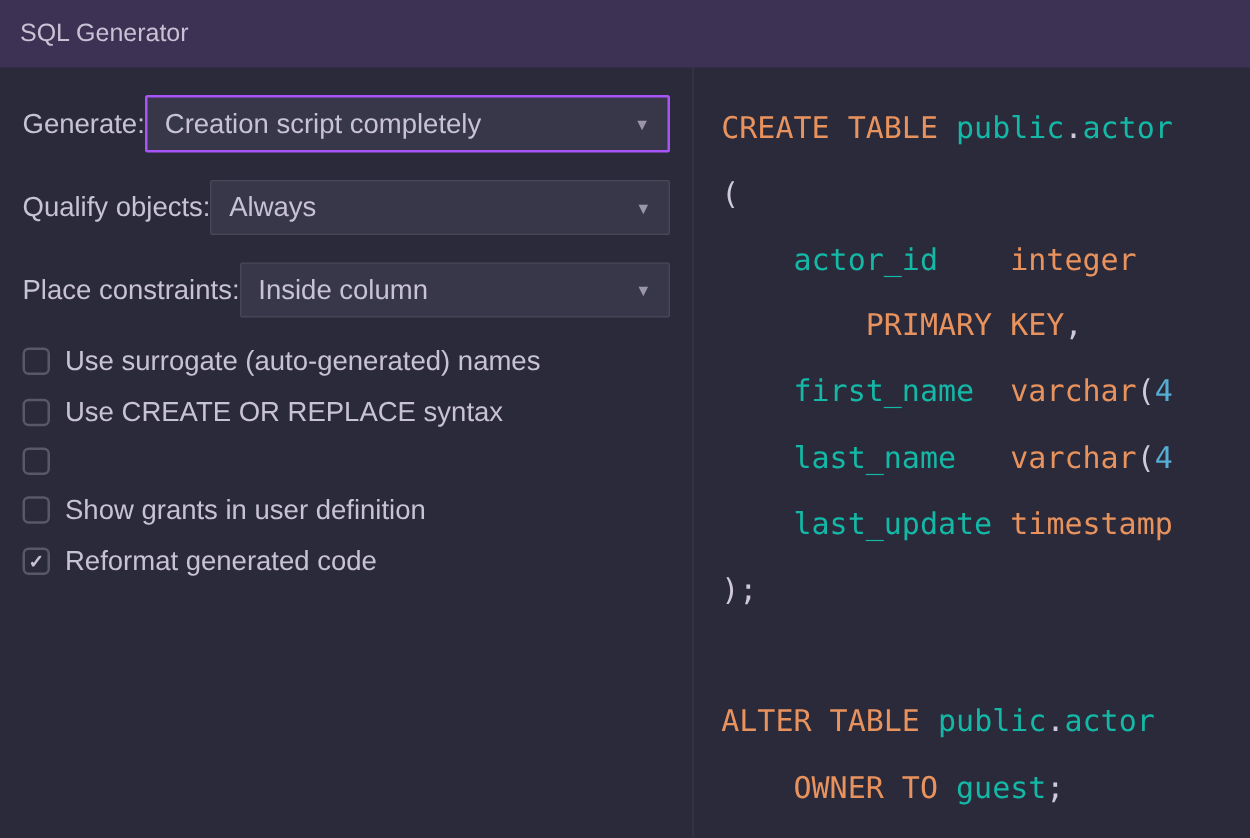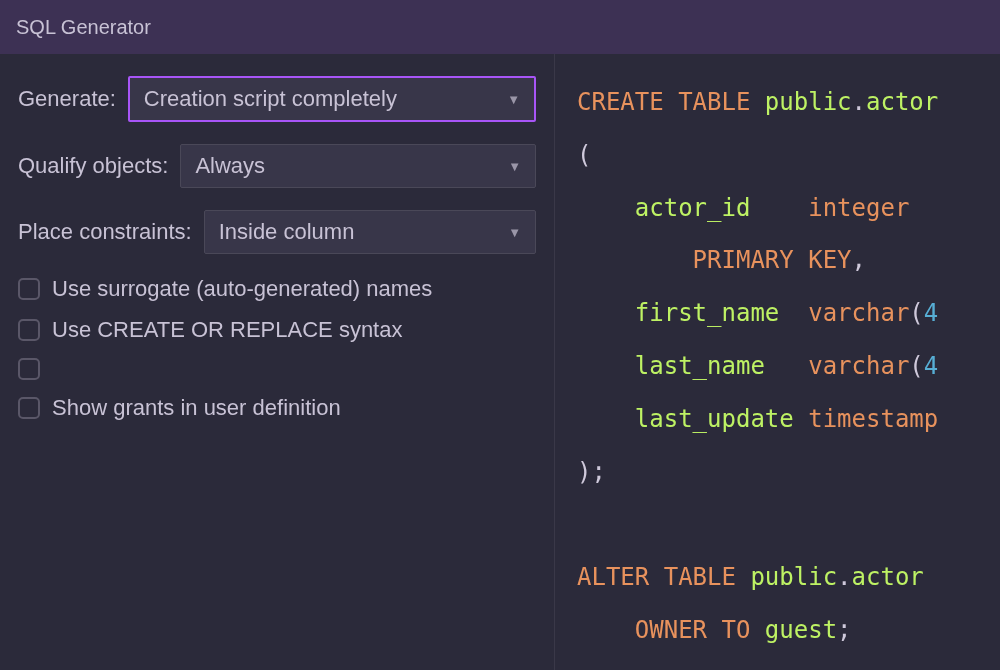--- a/index.html
+++ b/index.html
@@ -41,21 +41,20 @@
       font-size: 24px;
       line-height: 2.2;
       color: #cfc9db;
       overflow: hidden;
       white-space: pre;
     }
     .form-row {
       display: flex;
       align-items: center;
       margin-bottom: 22px;
-      gap: 12px;
     }
     .form-label {
       color: #c8c2d5;
       font-size: 22px;
       white-space: nowrap;
     }
     .select-box {
       background: #383649;
       border: 1px solid #4a4858;
       border-radius: 2px;
@@ -104,21 +103,21 @@
       content: "✓";
       color: #c8c2d5;
       font-size: 15px;
       font-weight: bold;
     }
     .checkbox-label {
       color: #c8c2d5;
       font-size: 22px;
     }
     .kw { color: #e8925d; }
-    .id { color: #bef264; }
+    .id { color: #14b8a6; }
     .typ { color: #e8925d; }
     .num { color: #57aed4; }
     .sym { color: #cfc9db; }
   </style>
 </head>
 <body>
 
 <div class="title-bar">
   <span>SQL Generator</span>
 </div>
@@ -159,20 +158,24 @@
         <div class="checkbox"></div>
         <span class="checkbox-label">Use CREATE OR REPLACE syntax</span>
       </div>
       <div class="checkbox-row">
         <div class="checkbox"></div>
       </div>
       <div class="checkbox-row">
         <div class="checkbox"></div>
         <span class="checkbox-label">Show grants in user definition</span>
       </div>
+      <div class="checkbox-row">
+        <div class="checkbox checked"></div>
+        <span class="checkbox-label">Reformat generated code</span>
+      </div>
     </div>
 
   </div>
 
   <div class="right-panel"><span class="kw">CREATE TABLE</span> <span class="id">public</span><span class="sym">.</span><span class="id">actor</span>
 <span class="sym">(</span>
     <span class="id">actor_id</span>    <span class="typ">integer</span>
         <span class="kw">PRIMARY KEY</span><span class="sym">,</span>
     <span class="id">first_name</span>  <span class="typ">varchar</span><span class="sym">(</span><span class="num">4</span>
     <span class="id">last_name</span>   <span class="typ">varchar</span><span class="sym">(</span><span class="num">4</span>

